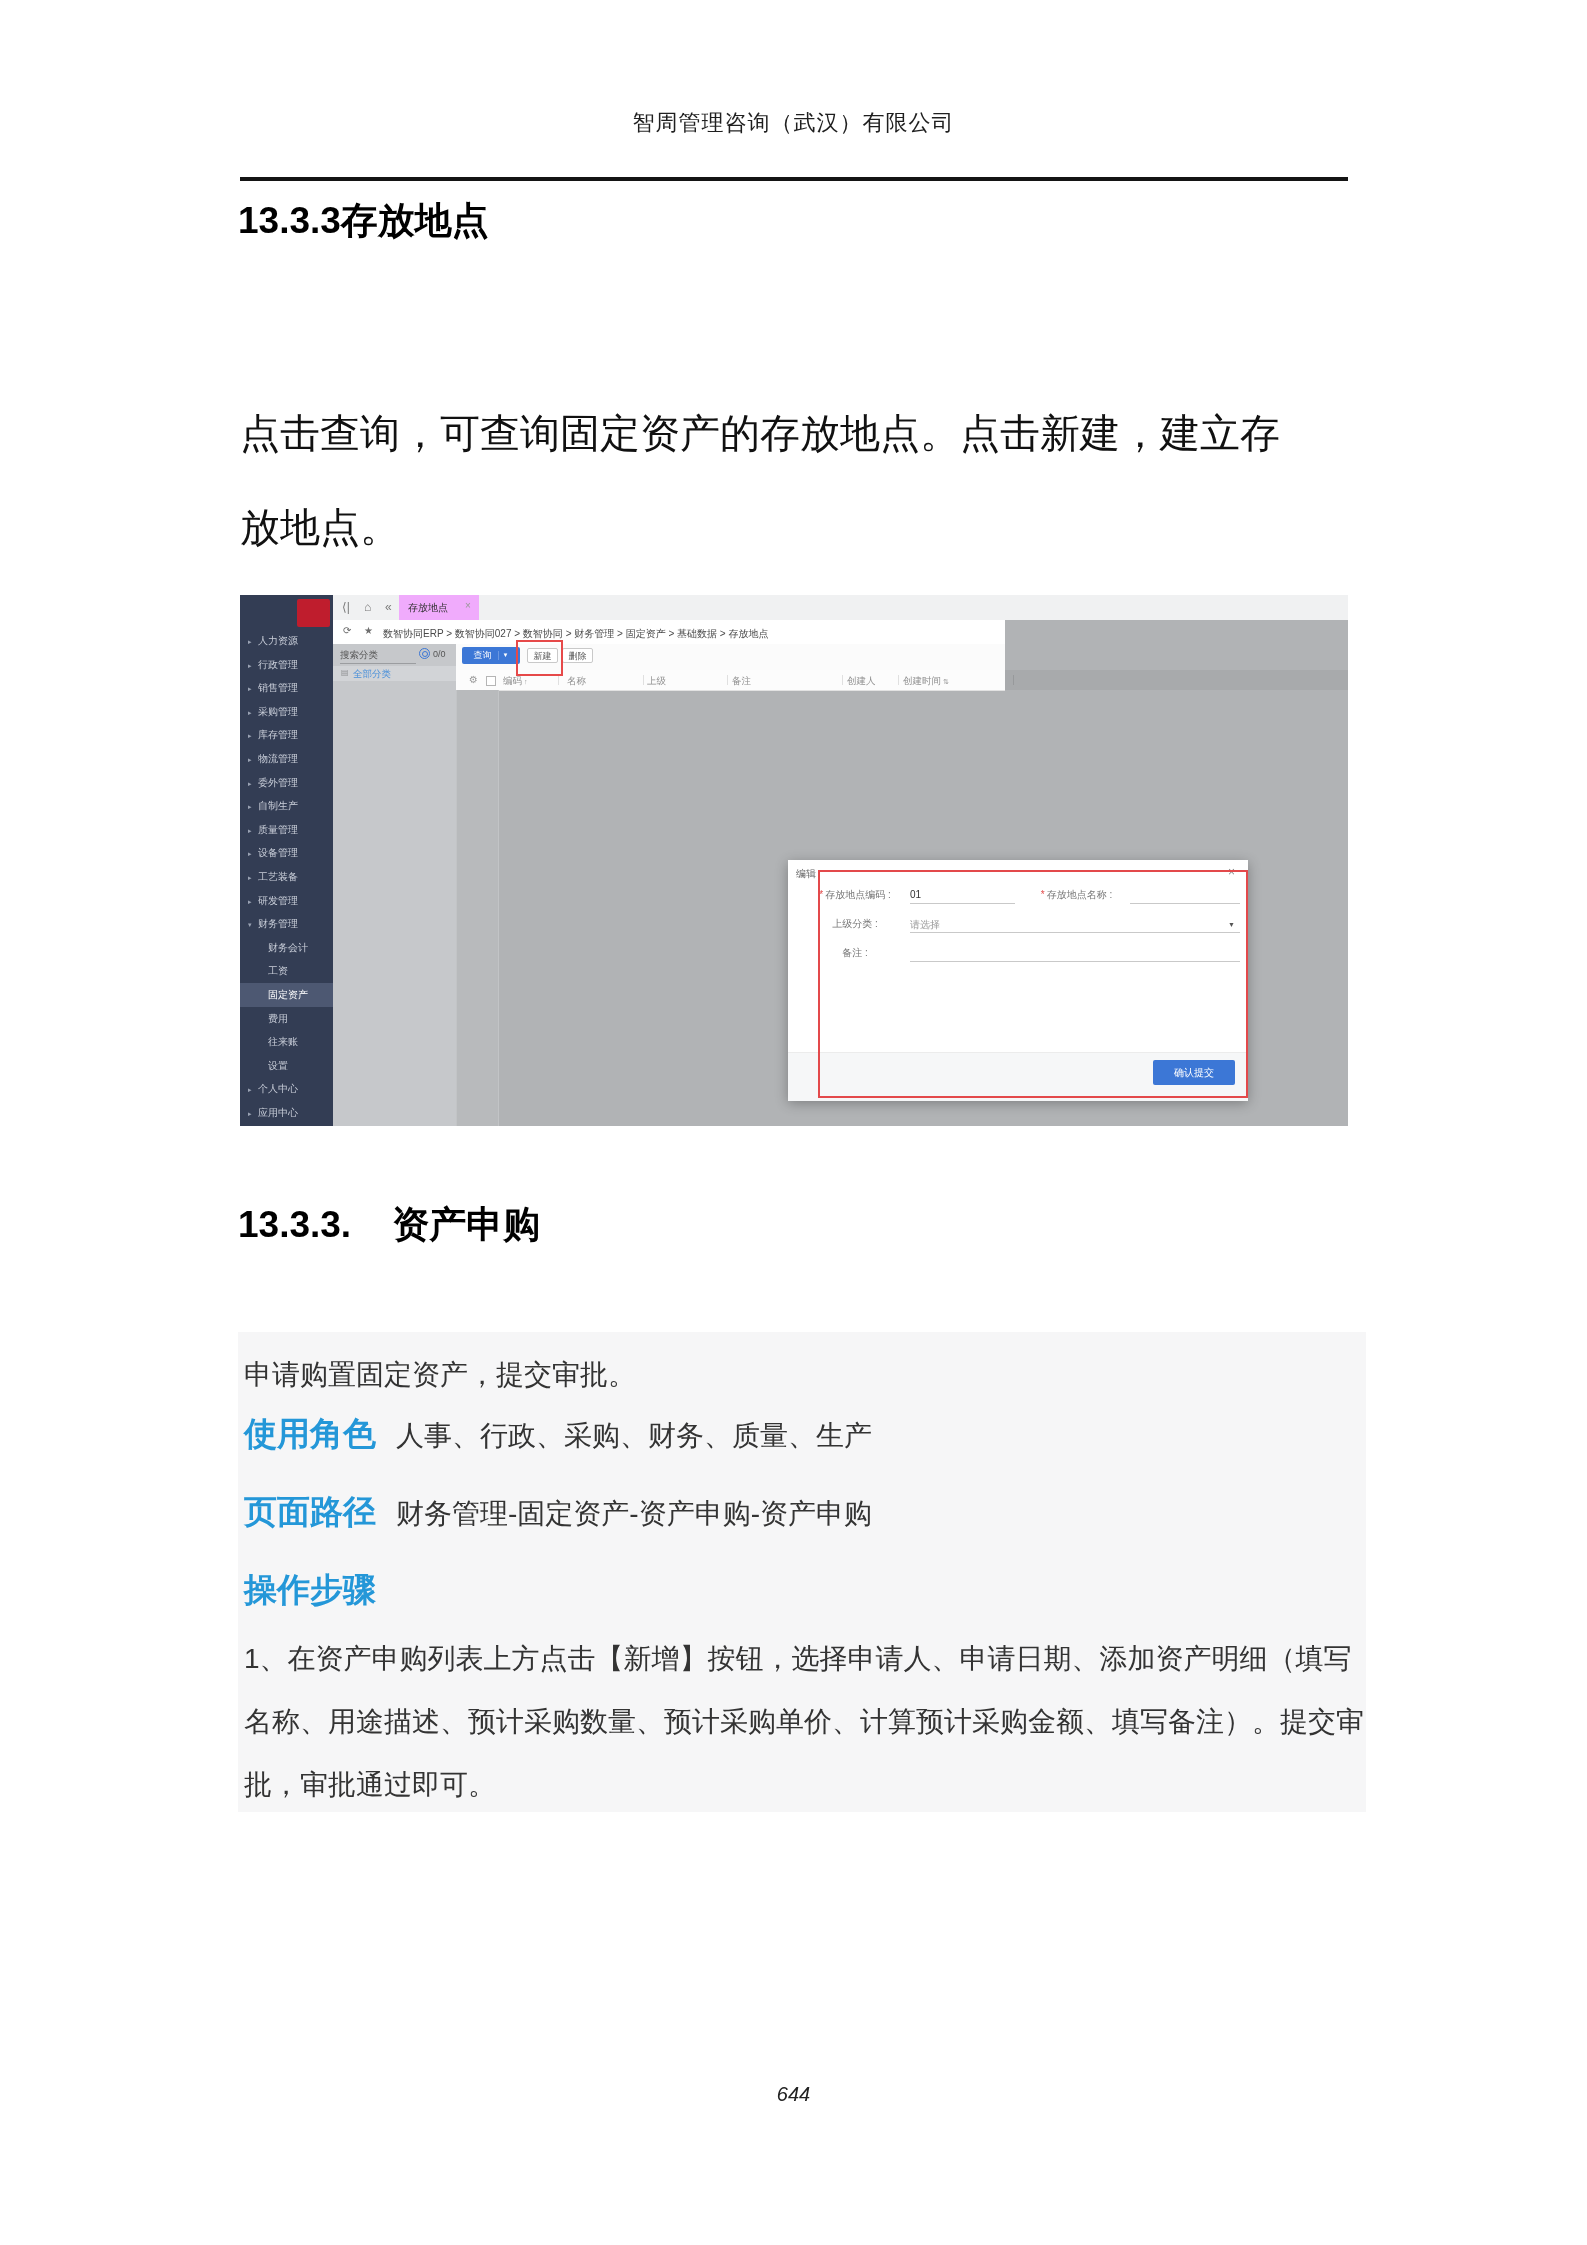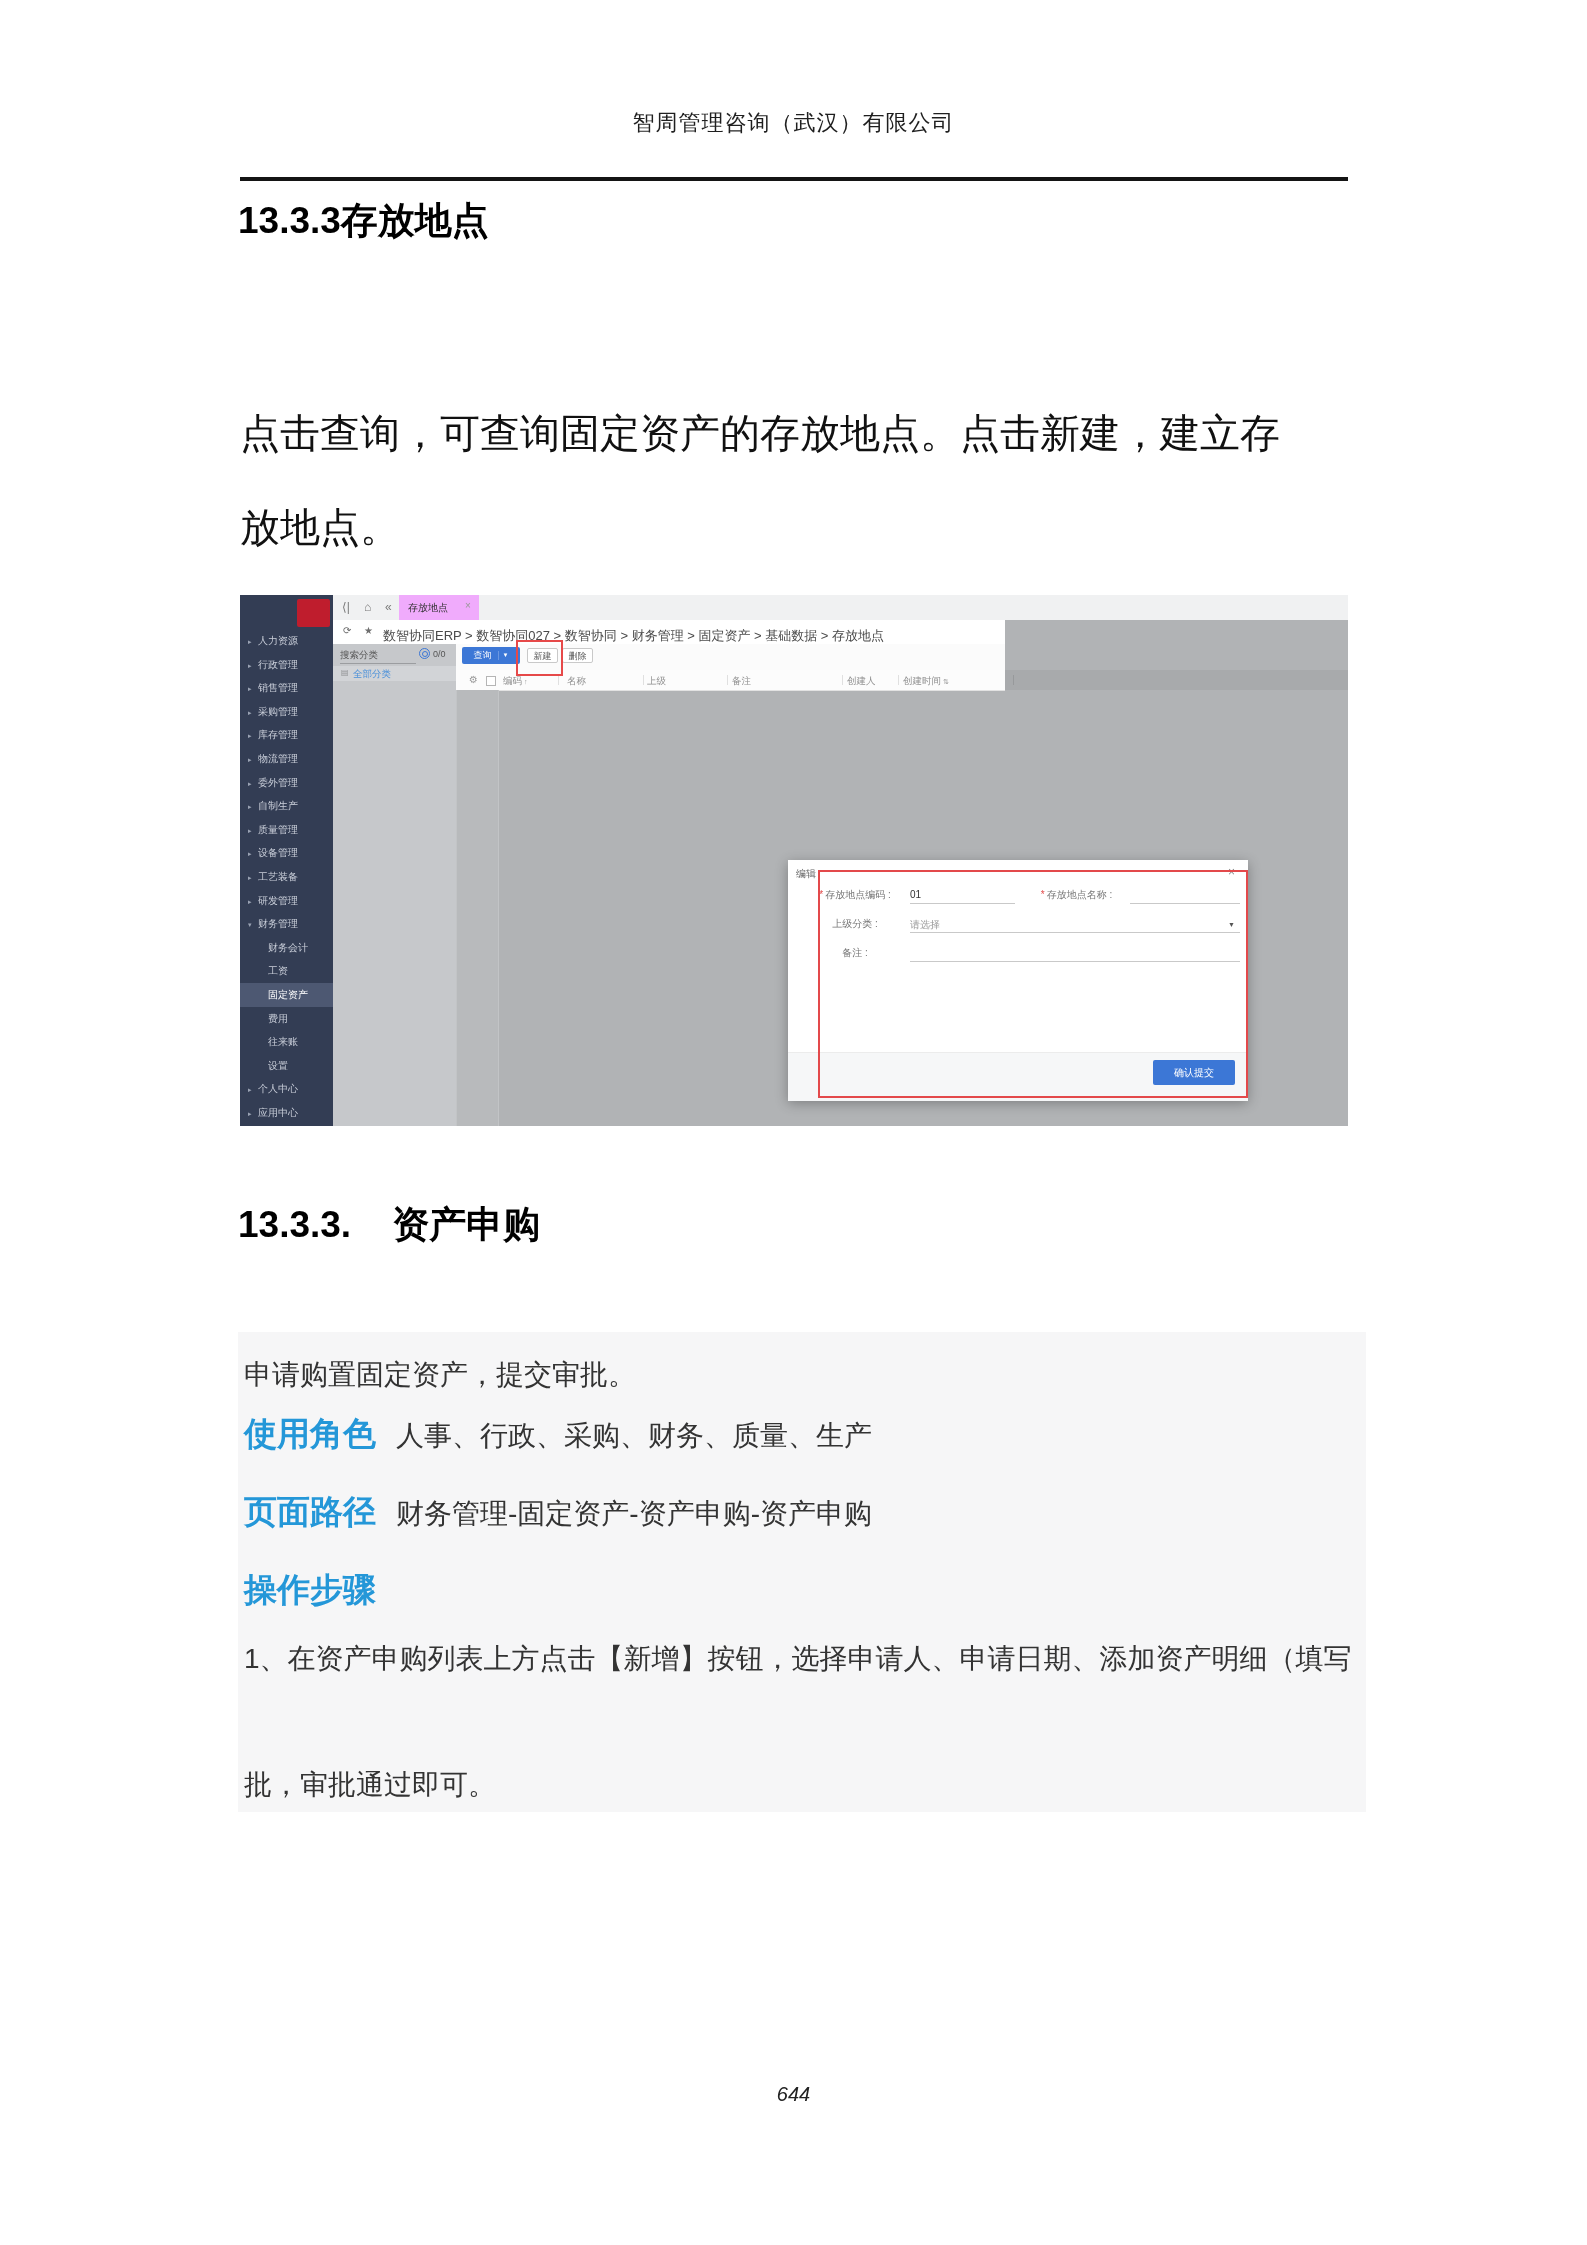--- a/index.html
+++ b/index.html
@@ -31,21 +31,21 @@
 
   
   .tabbar{left:93px;top:0;width:1015px;height:25px;background:#f0f1f2;border-bottom:1px solid #dcdcdc;}
   .tb-icon{top:5px;font-size:12px;color:#7a7a7a;line-height:15px;}
   .tab-active{left:66px;top:0;width:80px;height:25px;background:#f0abfc;font-size:10px;color:#333;line-height:25px;padding-left:9px;box-sizing:border-box;}
   .tab-close{left:132px;top:5px;font-size:10px;color:#999;}
 
   
   .crumbbar{left:93px;top:25px;width:672px;height:24px;background:#ffffff;border-bottom:1px solid #ededed;}
   .crumb-icon{top:5px;font-size:10px;color:#6d6d6d;}
-  .crumb-text{left:50px;top:7px;font-size:13px;color:#4a4a4a;white-space:nowrap;}
+  .crumb-text{left:50px;top:7px;font-size:10px;color:#4a4a4a;white-space:nowrap;}
 
   
   .lpanel{left:93px;top:49px;width:123px;height:482px;background:#c6c8cb;}
   .lp-label{left:7px;top:5px;font-size:9.5px;color:#555;}
   .lp-underline{left:7px;top:19px;width:76px;height:1px;background:#9b9da0;}
   .lp-counter-icon{left:86px;top:4px;width:11px;height:11px;border:1.5px solid #3c77d6;border-radius:50%;box-sizing:border-box;}
   .lp-counter-icon:after{content:"";position:absolute;left:2px;top:2px;width:4px;height:4px;border:1px solid #3c77d6;border-radius:50%;}
   .lp-counter{left:100px;top:5px;font-size:9px;color:#555;}
   .lp-allrow{left:0;top:22px;width:123px;height:15px;background:#d2d4d7;}
   .lp-allicon{left:8px;top:2px;font-size:8px;color:#8b8d90;}
@@ -224,17 +224,18 @@
     <div class="abs info-row info-roles">
       <span class="blue-label">使用角色</span>
       <span class="info-text">人事、行政、采购、财务、质量、生产</span>
     </div>
     <div class="abs info-row info-path">
       <span class="blue-label">页面路径</span>
       <span class="info-text">财务管理-固定资产-资产申购-资产申购</span>
     </div>
     <div class="abs blue-label info-steps-label">操作步骤</div>
     <div class="abs step-line sl1">1、在资产申购列表上方点击【新增】按钮，选择申请人、申请日期、添加资产明细（填写</div>
+    <div class="abs step-line sl2">名称、用途描述、预计采购数量、预计采购单价、计算预计采购金额、填写备注）。提交审</div>
     <div class="abs step-line sl3">批，审批通过即可。</div>
   </div>
 
   <div class="abs page-num">644</div>
 </div>
 
 </body></html>

